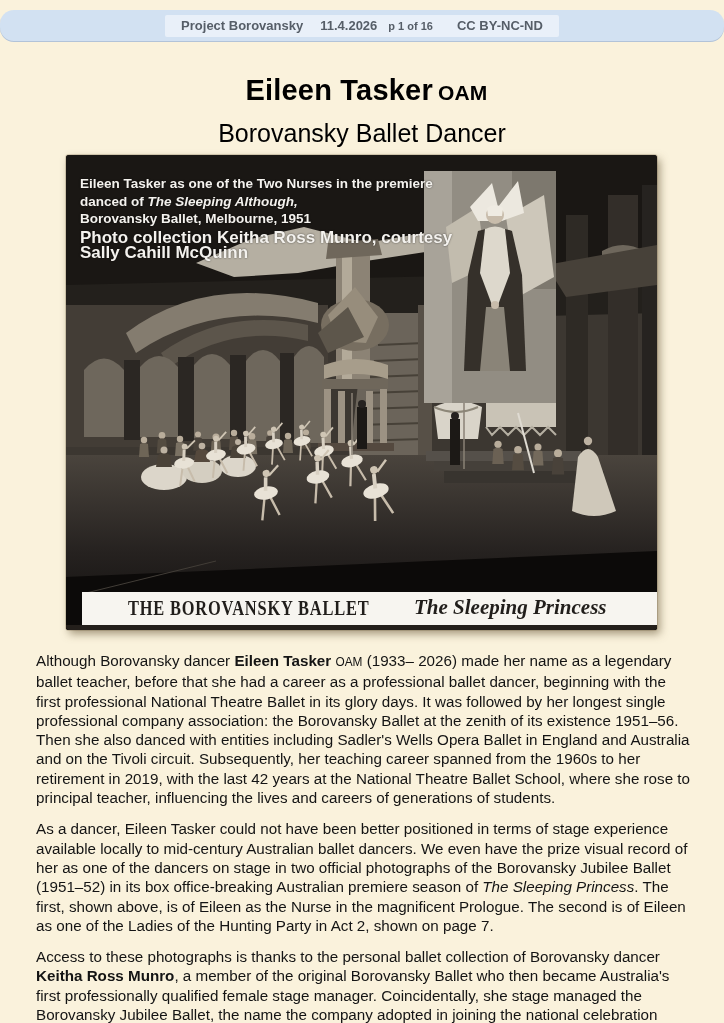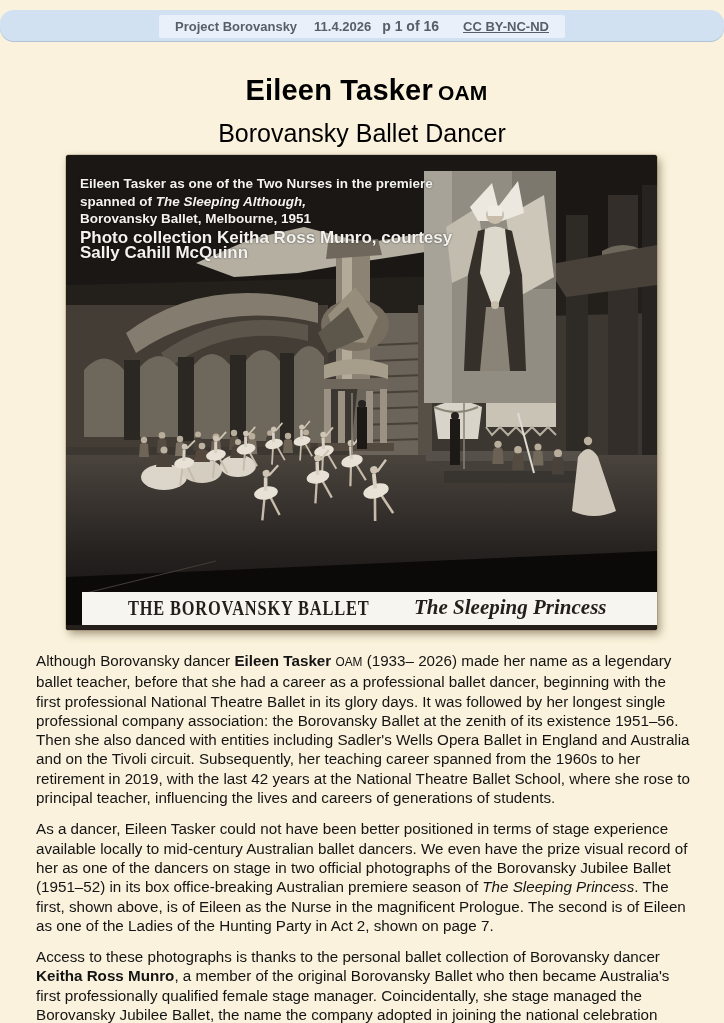--- a/index.html
+++ b/index.html
@@ -16,22 +16,22 @@
     display:flex; align-items:center; justify-content:center;
     box-shadow: inset 0 -1px 0 rgba(120,140,170,0.35);
     border-radius: 14px;
   }
   .header-inner {
     background:#e9f0f9; border-radius:2px; padding:3px 16px 4px 16px;
     display:flex; align-items:baseline;
     color:#565e68; font-weight:bold; font-size:13px; white-space:nowrap;
   }
   .h-date { margin-left:17px; }
-  .h-page { font-size:14px; margin-left:11px; }
-  .h-lic  { margin-left:24px; text-decoration:underline; cursor:pointer; color:#565e68; }
+  .h-page { font-size:11px; margin-left:11px; }
+  .h-lic  { margin-left:24px; cursor:pointer; color:#565e68; }
   
   .title-wrap { position:absolute; top:74px; left:0; width:724px; text-align:center; color:#000; }
   .title-line { font-weight:bold; font-size:29px; line-height:32px; letter-spacing:0.2px;padding-left:9px; }
   .title-oam  { font-size:21px; margin-left:5px; }
   .subtitle   { font-size:25px; line-height:24px; margin-top:12px; }
   
   .photo {
     position:absolute; left:66px; top:155px; width:591px; height:475px;
     background:#1a1714; border-radius:3px; overflow:hidden;
     box-shadow: 3px 4px 9px rgba(95,78,48,0.55), 0 0 0 1px rgba(125,105,70,0.25);
@@ -254,21 +254,21 @@
       <circle cx="389" cy="261" r="4" fill="#262220"></circle>
       <path d="M398,248 L398,314" stroke="#8a8276" stroke-width="1.5"></path>
     </g>
 
     <path d="M0,422 L591,396 L591,475 L0,475 Z" fill="#0c0a09"></path>
     <path d="M20,438 L150,406" stroke="#423d37" stroke-width="1"></path>
   </svg>
 
   <div class="caption">
     <div><span>Eileen Tasker as one of the Two Nurses in the premiere</span></div>
-    <div><span>spanned of </span><span style="font-style: italic;">The Sleeping Although,</span></div>
+    <div><span>danced of </span><span style="font-style: italic;">The Sleeping Although,</span></div>
     <div><span>Borovansky Ballet, Melbourne, 1951</span></div>
     <div class="credit">Photo collection Keitha Ross Munro, courtesy Sally Cahill McQuinn</div>
   </div>
 
   <div class="banner">
     <span class="banner-left">THE BOROVANSKY BALLET</span>
     <span class="banner-right">The Sleeping Princess</span>
   </div>
   <div class="photo-bottom-edge"></div>
 </div>

